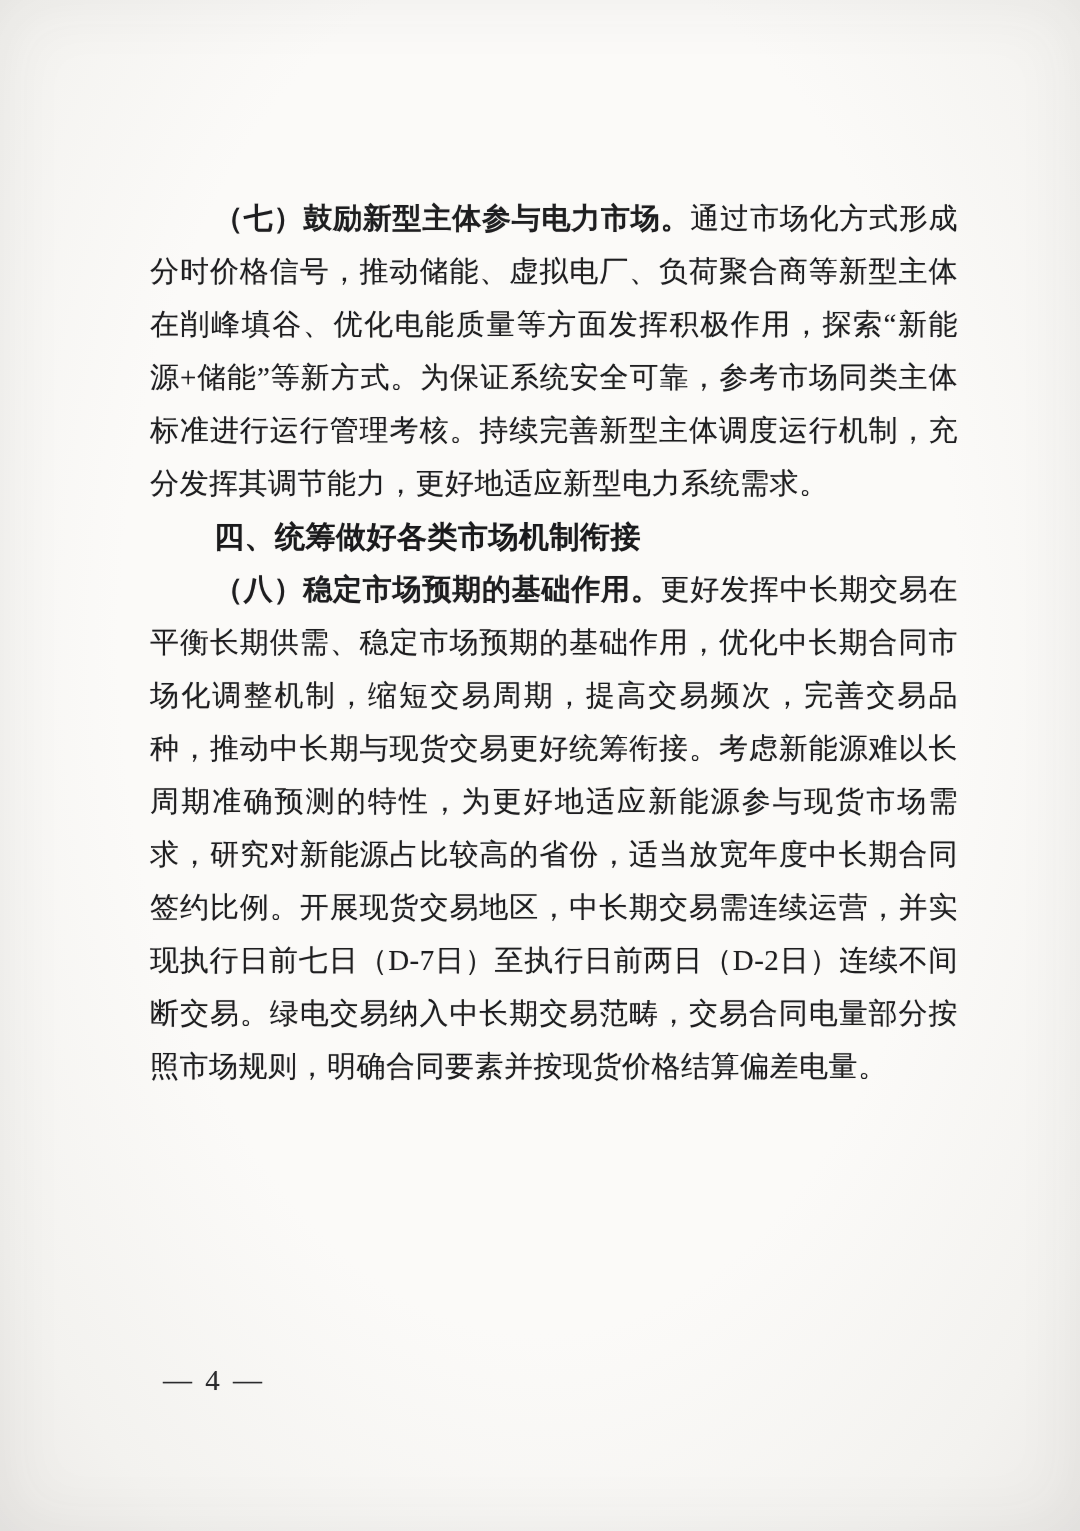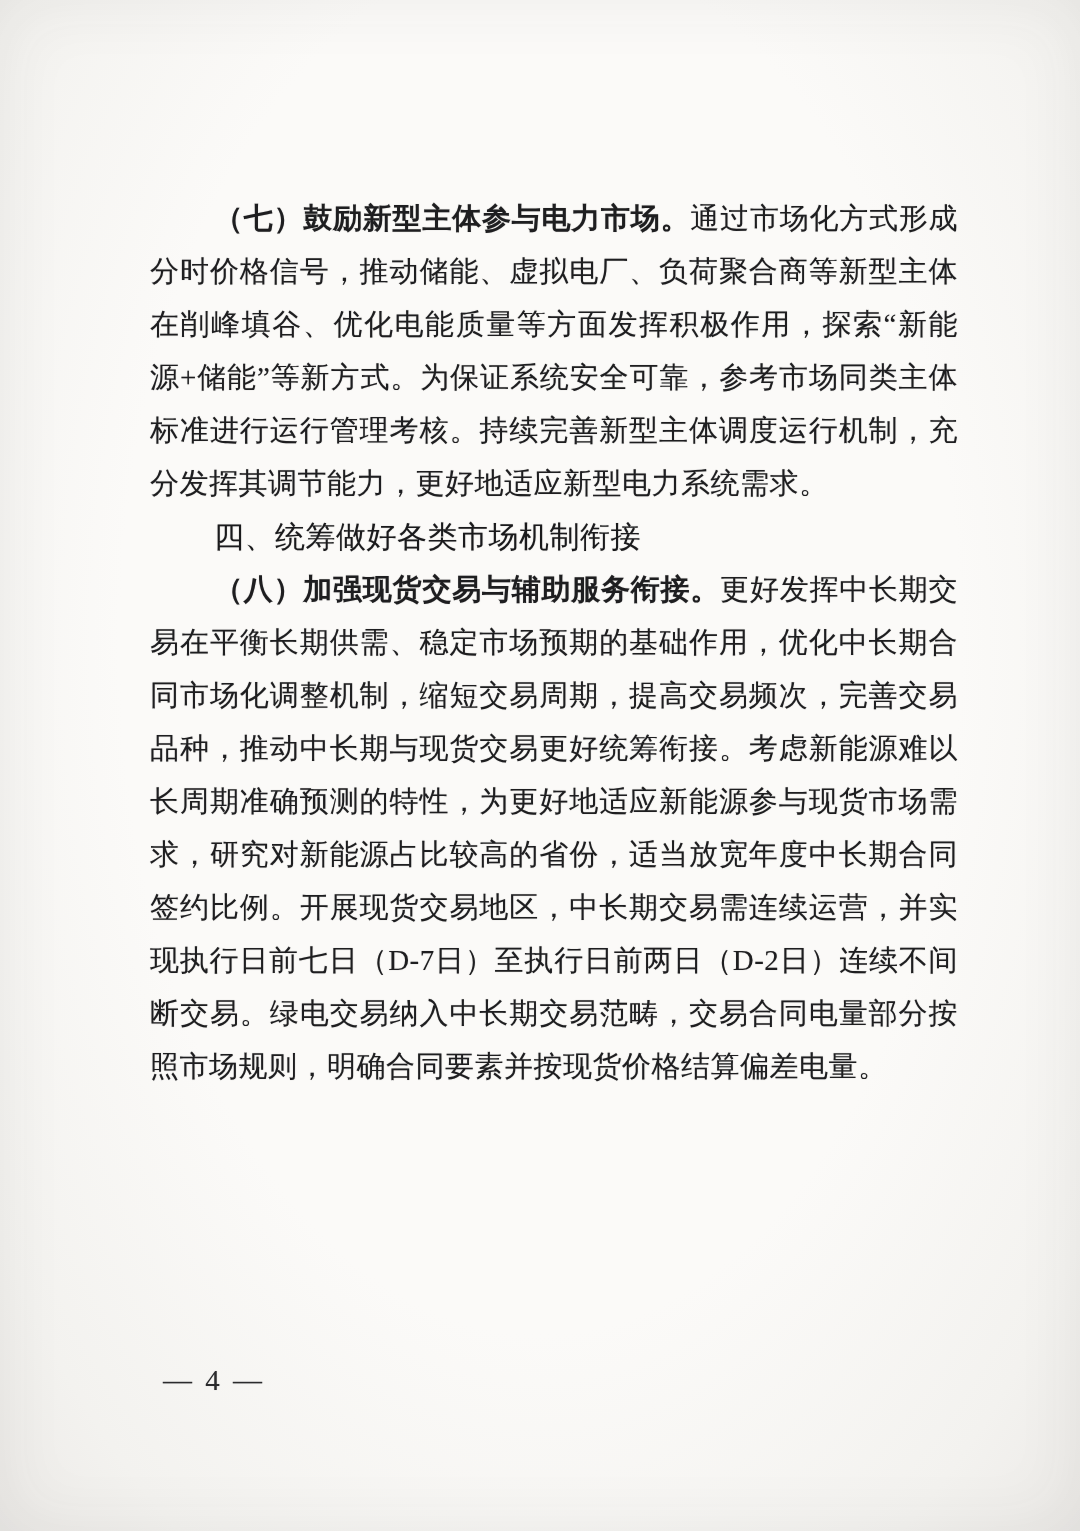--- a/index.html
+++ b/index.html
@@ -33,21 +33,21 @@
   .lead {
     font-weight: bold;
   }
   .heading {
     margin: 0;
     font-size: 30px;
     line-height: 53px;
     letter-spacing: 0.5px;
     text-indent: 64px;
     font-family: "Liberation Sans", "DejaVu Sans", sans-serif;
-    font-weight: normal;
+    font-weight: bold;
     color: #1a1a1c;
     text-shadow: 0 0 1px rgba(30,30,30,0.35);
   }
   .page-number {
     position: absolute;
     left: 163px;
     top: 1360px;
     font-size: 29px;
     line-height: 40px;
     letter-spacing: 3px;
@@ -57,18 +57,18 @@
 </style>
 </head>
 <body>
 
 <div class="page">
 
   <p class="para"><span class="lead">（七）</span><span class="lead">鼓励新型主体参与电力市场。</span><span>通过市场化方式形成分时价格信号，推动储能、虚拟电厂、负荷聚合商等新型主体在削峰填谷、优化电能质量等方面发挥积极作用，探索“新能源+储能”等新方式。为保证系统安全可靠，参考市场同类主体标准进行运行管理考核。持续完善新型主体调度运行机制，充分发挥其调节能力，更好地适应新型电力系统需求。</span></p>
 
   <h2 class="heading">四、统筹做好各类市场机制衔接</h2>
 
-  <p class="para"><span class="lead">（八）</span><span class="lead">加强现货交易与辅助服务衔接。</span><span>更好发挥中长期交易在平衡长期供需、稳定市场预期的基础作用，优化中长期合同市场化调整机制，缩短交易周期，提高交易频次，完善交易品种，推动中长期与现货交易更好统筹衔接。考虑新能源难以长周期准确预测的特性，为更好地适应新能源参与现货市场需求，研究对新能源占比较高的省份，适当放宽年度中长期合同签约比例。开展现货交易地区，中长期交易需连续运营，并实现执行日前七日（D-7日）至执行日前两日（D-2日）连续不间断交易。绿电交易纳入中长期交易范畴，交易合同电量部分按照市场规则，明确合同要素并按现货价格结算偏差电量。</span></p>
+  <p class="para"><span class="lead">（八）</span><span class="lead">稳定市场预期的基础作用。</span><span>更好发挥中长期交易在平衡长期供需、稳定市场预期的基础作用，优化中长期合同市场化调整机制，缩短交易周期，提高交易频次，完善交易品种，推动中长期与现货交易更好统筹衔接。考虑新能源难以长周期准确预测的特性，为更好地适应新能源参与现货市场需求，研究对新能源占比较高的省份，适当放宽年度中长期合同签约比例。开展现货交易地区，中长期交易需连续运营，并实现执行日前七日（D-7日）至执行日前两日（D-2日）连续不间断交易。绿电交易纳入中长期交易范畴，交易合同电量部分按照市场规则，明确合同要素并按现货价格结算偏差电量。</span></p>
 
 
   <div class="page-number">— 4 —</div>
 
 </div>
 
 </body></html>

